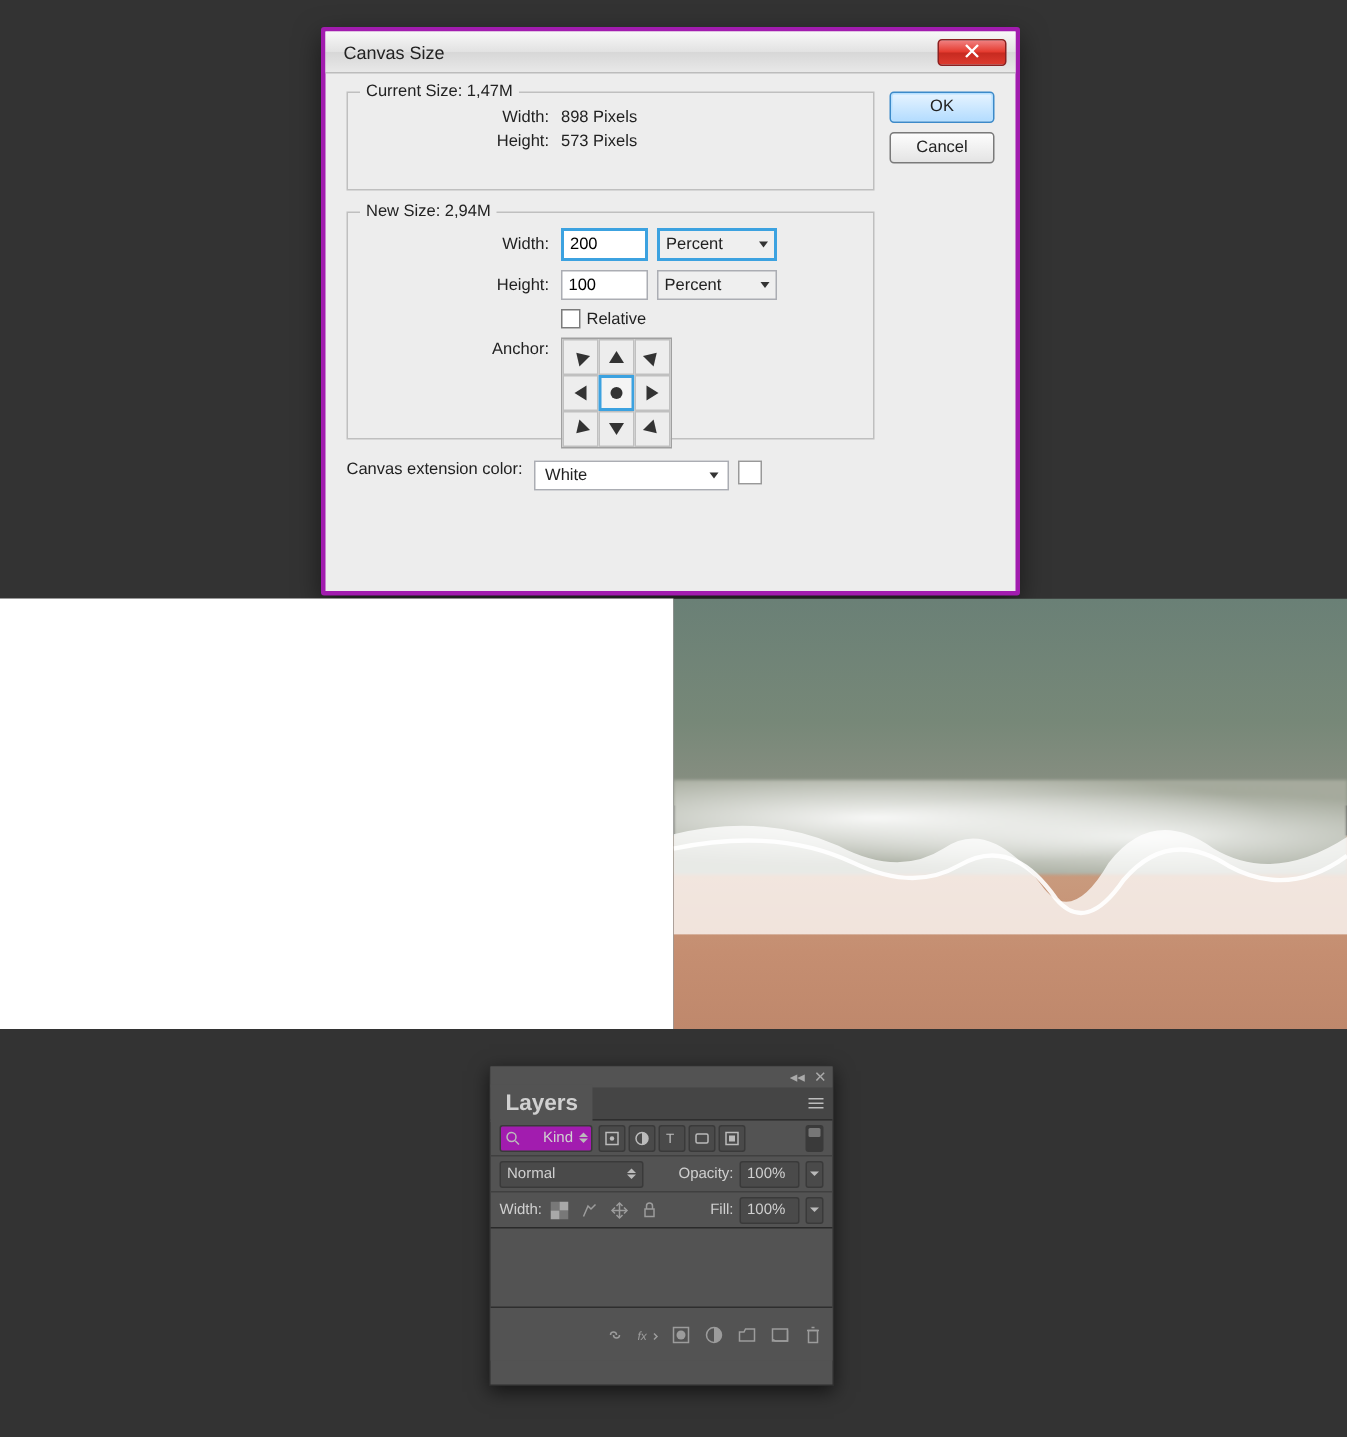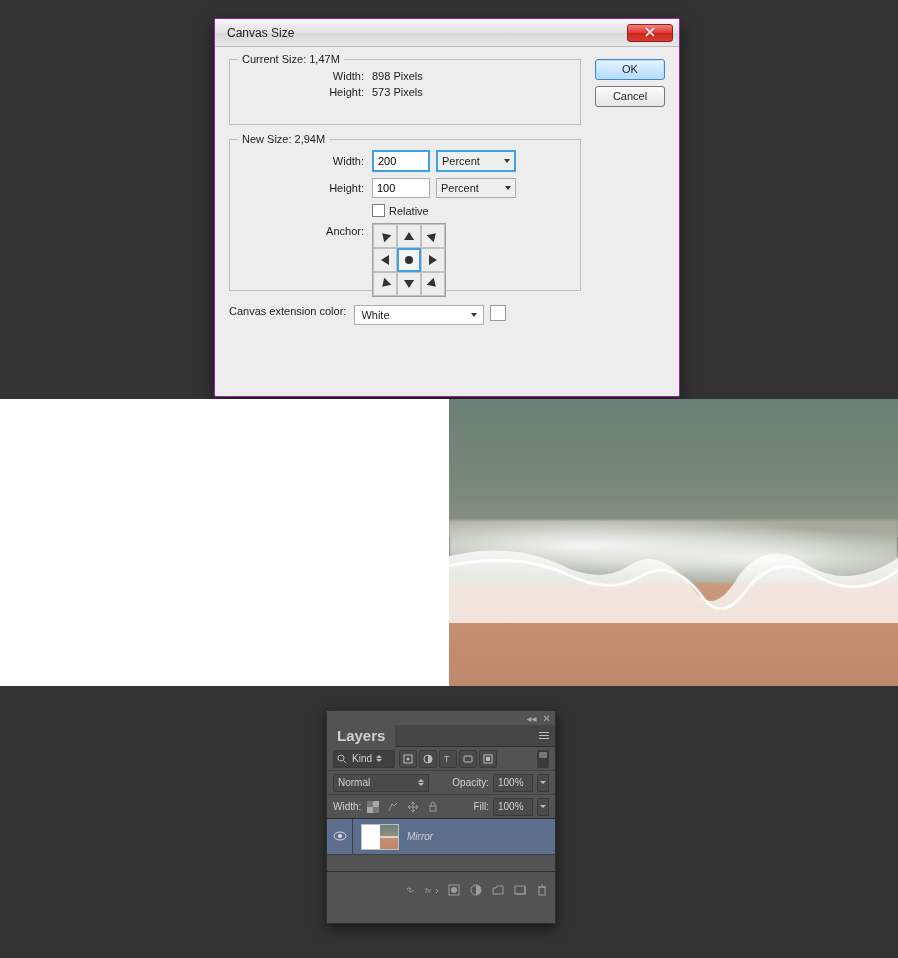--- a/index.html
+++ b/index.html
@@ -2,21 +2,21 @@
 <html><head>
 <meta charset="utf-8">
 <style>
 * { box-sizing: border-box; margin: 0; padding: 0; font-family: "Segoe UI", Tahoma, sans-serif; }
 body { background: #333333; width: 898px; height: 958px; position: relative; overflow: hidden; }
 
 
 .dialog {
   position: absolute; top: 18px; left: 214px; width: 466px; height: 379px;
   background: #ededed;
-  border: 1px solid #a21caf;
+  border: 3px solid #a21caf;
   border-radius: 2px;
   box-shadow: 0 6px 18px rgba(0,0,0,.5);
 }
 .titlebar {
   height: 28px; display: flex; align-items: center; padding: 0 6px 0 12px;
   background: linear-gradient(to bottom, #f8f8f8 0%, #e2e2e2 50%, #d7d7d7 51%, #e8e8e8 100%);
   border-bottom: 1px solid #bcbcbc; font-size: 12px; color: #222;
 }
 .titlebar .spacer { flex: 1; }
 .close-btn {
@@ -118,21 +118,21 @@
 }
 .panel-topbar { height:14px; display:flex; justify-content:flex-end; align-items:center; padding-right:4px; gap:6px; background:#535353; }
 .panel-topbar span { font-size:10px; color:#aaa; cursor:default; }
 .panel-tabbar { height:22px; display:flex; align-items:center; background:#454545; border-bottom:1px solid #2e2e2e; }
 .panel-tab { padding:4px 10px; background:#535353; font-weight:bold; font-size:15px; }
 .panel-menu { margin-left:auto; padding:0 6px; display:flex; flex-direction:column; gap:2px; }
 .panel-menu span { width:10px; height:1px; background:#bdbdbd; }
 
 .filter-row { height:24px; display:flex; align-items:center; padding:0 6px; gap:4px; border-bottom:1px solid #404040; }
 .kind-select {
-  height:18px; border:1px solid #3a3a3a; background:#404040; padding:0 4px 0 18px;
+  height:18px; border:1px solid #3a3a3a; background:#a21caf; padding:0 4px 0 28px;
   display:flex; align-items:center; gap:4px; border-radius:2px; position:relative; width:62px;
 }
 .kind-select .search-ico { position:absolute; left:3px; top:3px; }
 .filter-icons { display:flex; gap:2px; }
 .filter-icn { width:18px; height:18px; border:1px solid #3a3a3a; background:#4a4a4a; display:flex; align-items:center; justify-content:center; border-radius:2px; }
 .toggle-slot { margin-left:auto; width:12px; height:18px; border:1px solid #3a3a3a; background:#3a3a3a; border-radius:2px; position:relative; }
 .toggle-slot::after{ content:''; position:absolute; top:1px; left:1px; width:8px; height:6px; background:#777; border-radius:1px; }
 
 .modes-row { height:24px; display:flex; align-items:center; padding:0 6px; gap:4px; border-bottom:1px solid #404040; }
 .mode-select { height:18px; border:1px solid #3a3a3a; background:#4a4a4a; padding:0 4px; display:flex; align-items:center; justify-content:space-between; width:96px; border-radius:2px; }
@@ -393,30 +393,20 @@
     <span style="margin-left:auto">Fill:</span>
     <div class="pct-box">
         <span>100%</span>
       </div>
     <div class="pct-dd">
         <span class="tri-down-sm"></span>
       </div>
   </div>
 
   <div class="layer-list">
-    <div class="layer-item selected">
-      <div class="vis-col">
-        <span><svg width="14" height="10" viewBox="0 0 14 10">
-              <ellipse cx="7" cy="5" rx="6" ry="4" fill="none" stroke="#ddd"></ellipse>
-              <circle cx="7" cy="5" r="2" fill="#ddd"></circle>
-            </svg></span>
-      </div>
-      <div class="thumb mirror"></div>
-      <span class="layer-name">Mirror</span>
-    </div>
   </div>
 
   <div class="panel-footer">
     <div class="foot-icn">
         <svg width="12" height="12">
           <path d="M3 6 A2 2 0 0 1 7 6 M5 6 A2 2 0 0 0 9 6" stroke="#bbb" fill="none"></path>
         </svg>
       </div>
     <div class="foot-icn">
         <svg width="14" height="10">

